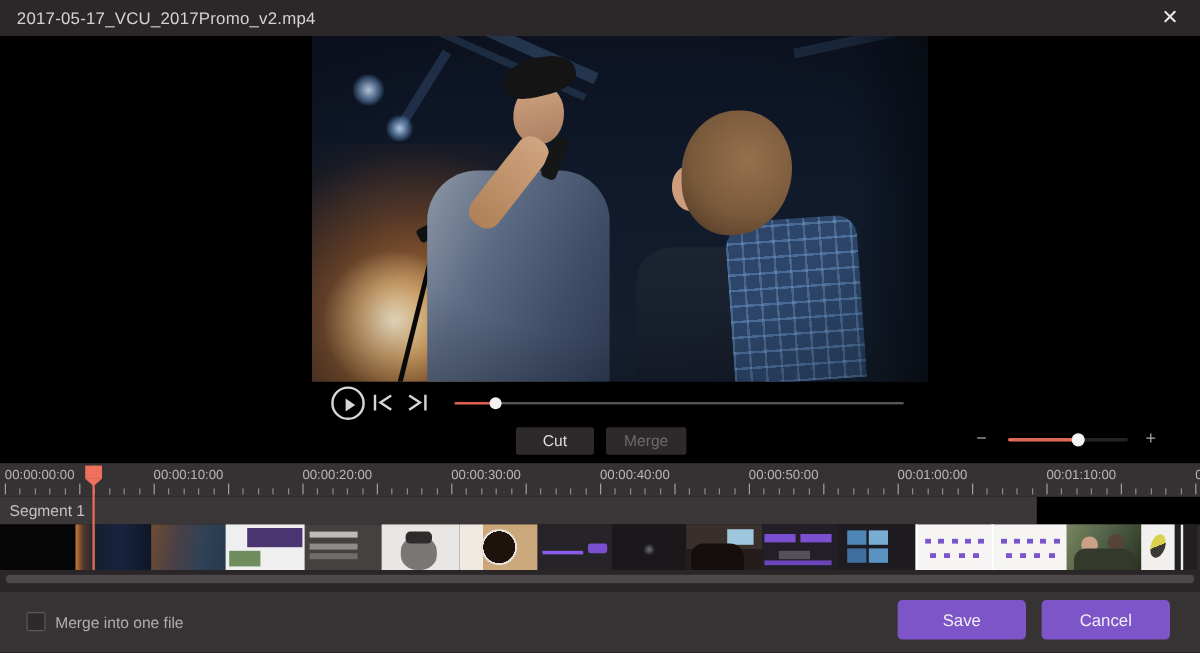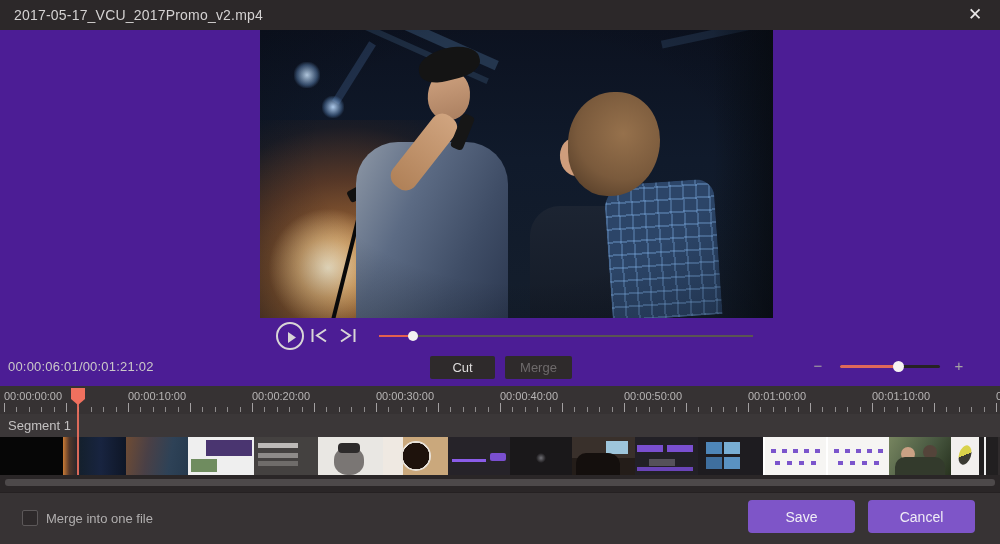--- a/index.html
+++ b/index.html
@@ -1,17 +1,17 @@
 <!DOCTYPE html>
 <html><head>
 <meta charset="utf-8">
 <style>
   * { margin:0; padding:0; box-sizing:border-box; }
   html,body { width:1000px; height:544px; background:#3b3738; font-family:"Liberation Sans", sans-serif; overflow:hidden; }
-  .dialog { position:relative; width:1000px; height:544px; background:#4c1d95; overflow:hidden; }
+  .dialog { position:relative; width:1000px; height:544px; background:#000000; overflow:hidden; }
 
   
   .titlebar { position:absolute; left:0; top:0; width:1000px; height:30px; background:#2c2829; }
   .titlebar .title { position:absolute; left:14px; top:7px; font-size:14px; color:#d4d2d2; letter-spacing:.2px; }
   .close-btn { position:absolute; right:12px; top:3px; width:26px; height:24px; color:#e9e7e7; font-size:17px; line-height:24px; text-align:center; cursor:pointer; }
 
   
   .video { position:absolute; left:260px; top:30px; width:513px; height:288px; overflow:hidden;
            background:linear-gradient(180deg,#0c1220 0%,#101a2b 45%,#141e2c 100%); }
   .video .glow-warm { position:absolute; left:-90px; top:90px; width:320px; height:300px;
@@ -63,21 +63,21 @@
   .zoom-track { position:absolute; left:840px; top:365px; width:100px; height:3px; background:#262223; border-radius:2px; cursor:pointer; }
   .zoom-fill  { position:absolute; left:840px; top:365px; width:58px; height:3px; background:#e0685a; border-radius:2px; }
   .zoom-thumb { position:absolute; left:893px; top:361px; width:11px; height:11px; border-radius:50%; background:#f5f3f3; cursor:pointer; }
   .zoom-plus  { position:absolute; left:952px; top:357px; width:14px; font-size:15px; color:#a5a2a3; text-align:center; cursor:pointer; }
 
   
   .ruler { position:absolute; left:0; top:386px; width:1000px; height:28px; background:#363233; overflow:hidden; }
   .ruler .rlabel { position:absolute; top:4px; font-size:11px; color:#b7b5b5; white-space:nowrap; }
   .ruler .tick { position:absolute; bottom:2px; width:1px; height:5px; background:#8e8b8c; }
   .ruler .tick.major { height:9px; background:#a3a0a1; }
-  .segment-row { position:absolute; left:0; top:414px; width:1000px; height:23px; background:#3b3738; }
+  .segment-row { position:absolute; left:0; top:414px; width:864px; height:23px; background:#3b3738; }
   .segment-row .seg-label { position:absolute; left:8px; top:4px; font-size:13px; color:#c3c1c1; }
 
   
   .playhead-line { position:absolute; left:77px; top:388px; width:2px; height:87px; background:rgba(240,112,94,.9); z-index:5; }
   .playhead-flag { position:absolute; left:71px; top:388px; width:14px; height:11px; background:#f0705e; z-index:6; }
   .playhead-flag::after { content:""; position:absolute; left:0; top:11px; border-left:7px solid transparent; border-right:7px solid transparent; border-top:6px solid #f0705e; }
 
   
   .strip-zone { position:absolute; left:0; top:437px; width:1000px; height:38px; background:#2f2b2c; display:flex; }
   .thumb { height:38px; flex:0 0 auto; position:relative; overflow:hidden; }
@@ -177,21 +177,20 @@
   <svg class="ctl-icon ctl-next" viewBox="0 0 18 15">
     <path d="M15.5 1 V14" stroke="#d8d6d6" stroke-width="2" fill="none"></path>
     <path d="M2 1.5 L11 7.5 L2 13.5" stroke="#d8d6d6" stroke-width="2" fill="none"></path>
   </svg>
   <div class="seek">
     <div class="track"></div>
     <div class="fill"></div>
     <div class="thumb"></div>
   </div>
 
-  <div class="time-display">00:00:06:01/00:01:21:02</div>
   <button class="btn-dark btn-cut">Cut</button>
   <button class="btn-dark btn-delete">Merge</button>
   <div class="zoom-minus">−</div>
   <div class="zoom-track"></div>
   <div class="zoom-fill"></div>
   <div class="zoom-thumb"></div>
   <div class="zoom-plus">+</div>
 
   <div class="ruler" id="ruler">
       <div class="tick major" style="left: 4px;"></div>

